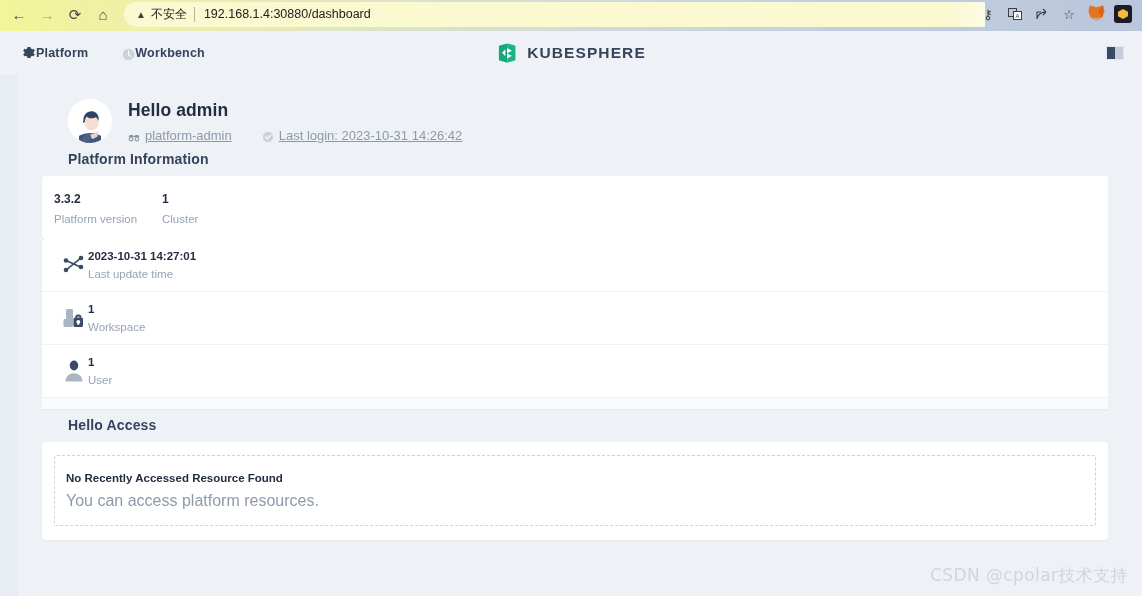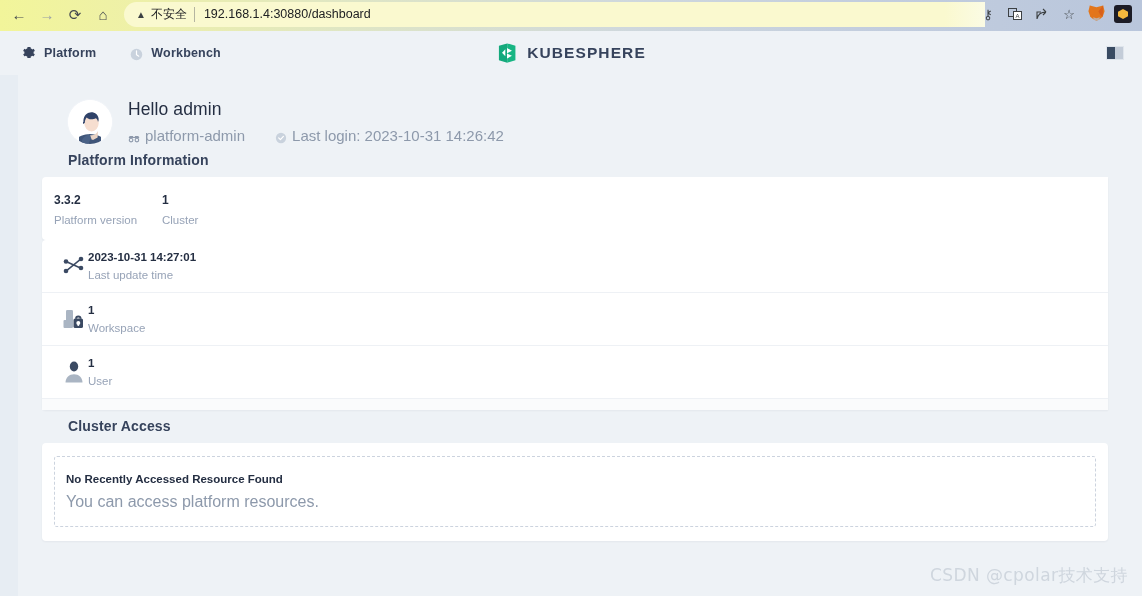--- a/index.html
+++ b/index.html
@@ -63,21 +63,21 @@
   
   .app{
     position:relative; width:1142px; height:565px; background:#eef2f6;
     overflow:hidden;
   }
   .app-header{
     height:44px; width:1142px; background:#eef2f6;
     display:flex; align-items:center; position:relative;
   }
   .hdr-left{ display:flex; align-items:center; padding-left:22px; gap:0; }
-  .hdr-item{ display:flex; align-items:center; gap:8px; margin-right:34px; }
+  .hdr-item{ display:flex; align-items:center; gap:0; margin-right:34px; }
   .hdr-item .lbl{ font-size:12.5px; font-weight:bold; color:#36435c; letter-spacing:.2px; }
   .gear{
     width:14px;height:14px; position:relative; display:inline-block;
   }
   .gear svg{ display:block; }
   .clockico{ width:13px;height:13px; display:block; }
   .brand{
     position:absolute; left:50%; top:50%; transform:translate(-50%,-50%);
     display:flex; align-items:center; gap:9px;
   }
@@ -100,25 +100,25 @@
   }
 
   
   .user-banner{ display:flex; align-items:center; padding:24px 0 0 50px; gap:16px; }
   .avatar{
     width:44px;height:44px;border-radius:50%; background:#fff;
     display:flex;align-items:flex-end;justify-content:center; overflow:hidden;
     box-shadow:0 0 0 1px #f1f4f8;
   }
   .avatar svg{display:block;}
-  .user-meta h1{ font-size:17.5px; font-weight:normal; color:#242e42; letter-spacing:.1px; }
+  .user-meta h1{ font-size:17.5px; font-weight:bold; color:#242e42; letter-spacing:.1px; }
   .user-sub{ display:flex; align-items:center; gap:7px; margin-top:7px; }
   .user-sub .chip{ display:flex; align-items:center; gap:5px; }
   .user-sub .chip + .chip{ margin-left:23px; }
-  .user-sub .txt{ font-size:15px; color:#8d99ab; }
+  .user-sub .txt{ font-size:13px; color:#8d99ab;text-decoration:underline; }
   .ico-sm{ width:12px;height:12px; display:block; }
 
   
   .section-title{
     font-size:14px; font-weight:bold; color:#36435c;
     margin:8px 0 9px 50px; letter-spacing:.15px;
   }
   .card{
     margin-left:24px; background:#fff; border-radius:4px 0 0 4px;
     box-shadow:0 1px 2px rgba(36,46,66,.05);
@@ -356,21 +356,21 @@
         </span>
         <span class="res-txt">
           <span class="v" style="display:block">1</span>
           <span class="k" style="display:block">User</span>
         </span>
       </div>
 
       <div class="res-foot"></div>
     </div>
 
-    <div class="section-title">Cluster Access</div>
+    <div class="section-title">Hello Access</div>
     <div class="card rounded">
       <div class="empty-wrap">
         <div class="empty-box">
           <div class="t">No Recently Accessed Resource Found</div>
           <div class="d">You can access platform resources.</div>
         </div>
       </div>
     </div>
 
   </div>

